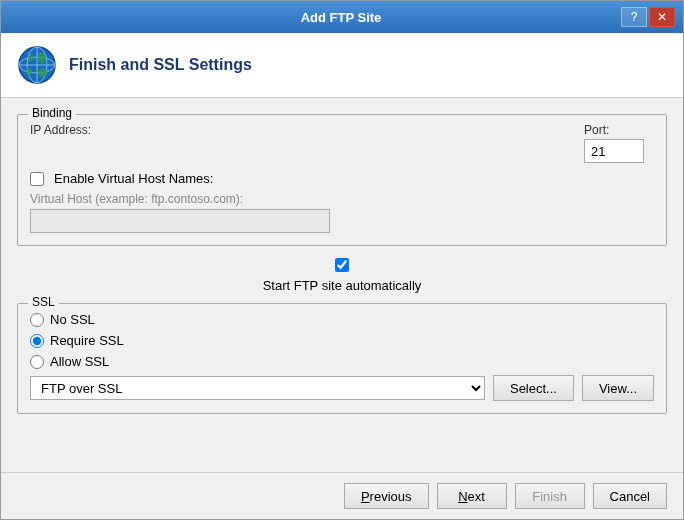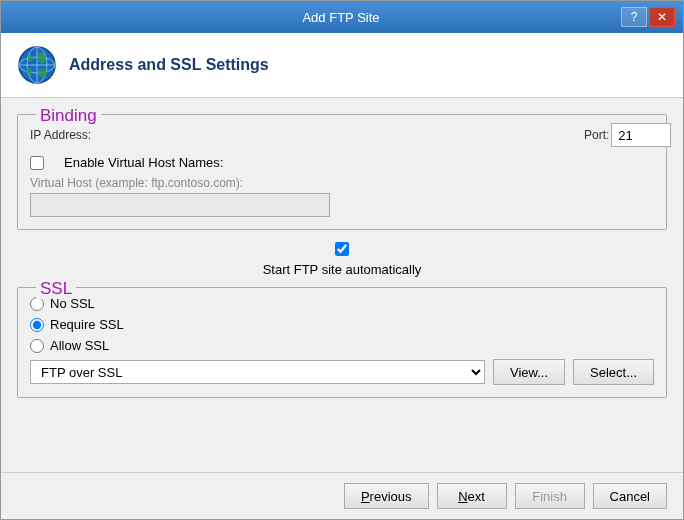--- a/index.html
+++ b/index.html
@@ -35,21 +35,21 @@
       display: flex;
       align-items: center;
       justify-content: space-between;
       padding: 0 8px;
       flex-shrink: 0;
     }
 
     .title-bar-text {
       color: white;
       font-size: 13px;
-      font-weight: normal;
+      font-weight: bold;
       flex: 1;
       text-align: center;
     }
 
     .title-bar-buttons {
       display: flex;
       gap: 2px;
     }
 
     .title-btn {
@@ -101,36 +101,34 @@
       background: #f0f0f0;
       position: relative;
     }
 
     .group-label {
       position: absolute;
       top: -9px;
       left: 10px;
       background: #f0f0f0;
       padding: 0 4px;
-      font-size: 17px;
-      color: #a21caf;
-      margin-left: 8px;
+      font-size: 12px;
+      color: #000000;
     }
 
     .form-row {
       display: flex;
       gap: 16px;
       margin-bottom: 8px;
     }
 
     .form-field {
       display: flex;
-      flex-direction: row;
+      flex-direction: column;
       gap: 2px;
-      align-items: center;
     }
 
     .form-field.ip {
       flex: 1;
     }
 
     .form-field.port {
       width: 70px;
     }
 
@@ -155,21 +153,21 @@
       padding-right: 4px;
     }
 
     input[type="text"] {
       width: 100%;
     }
 
     .checkbox-row {
       display: flex;
       align-items: center;
-      gap: 20px;
+      gap: 10px;
       margin-bottom: 6px;
     }
 
     .checkbox-row input[type="checkbox"] {
       margin: 0;
       width: 14px;
       height: 14px;
     }
 
     .virtual-host-input {
@@ -275,21 +273,21 @@
       <ellipse cx="20" cy="20" rx="10" ry="18" fill="none" stroke="#7ab8f0" stroke-width="1"></ellipse>
       <ellipse cx="20" cy="20" rx="18" ry="8" fill="none" stroke="#7ab8f0" stroke-width="1"></ellipse>
       <line x1="2" y1="20" x2="38" y2="20" stroke="#7ab8f0" stroke-width="1"></line>
       <line x1="20" y1="2" x2="20" y2="38" stroke="#7ab8f0" stroke-width="1"></line>
 
       <path d="M12 10 Q14 8 16 12 Q18 14 15 16 Q12 18 11 15 Z" fill="#2d9e4f" opacity="0.8"></path>
       <path d="M22 8 Q26 6 28 10 Q30 14 27 18 Q24 20 21 16 Q19 12 22 8 Z" fill="#2d9e4f" opacity="0.8"></path>
       <path d="M10 24 Q13 22 15 25 Q16 28 13 30 Q10 31 9 28 Z" fill="#2d9e4f" opacity="0.8"></path>
       <path d="M22 24 Q27 22 30 26 Q31 30 27 32 Q23 33 21 29 Z" fill="#2d9e4f" opacity="0.8"></path>
     </svg>
-    <span class="header-title">Address and SSL Settings</span>
+    <span class="header-title">Finish and SSL Settings</span>
   </div>
 
   <div class="content">
 
     <div class="group-box">
       <span class="group-label">Binding</span>
 
       <div class="form-row">
         <div class="form-field ip">
           <label class="field-label">IP Address:</label>
@@ -330,22 +328,22 @@
       <div class="radio-row">
         <input type="radio" name="ssl" style="">
         <label>Allow SSL</label>
       </div>
 
       <div class="ssl-certificate-row">
         <div class="ssl-cert-controls">
           <select class="ssl-cert-select">
             <option>FTP over SSL</option>
           </select>
+          <button class="btn">Select...</button>
           <button class="btn">View...</button>
-          <button class="btn">Select...</button>
         </div>
       </div>
     </div>
 
   </div>
 
   <div class="footer">
     <button class="btn">
       <span style="text-decoration:underline;">P</span>
         <span>revious</span>

